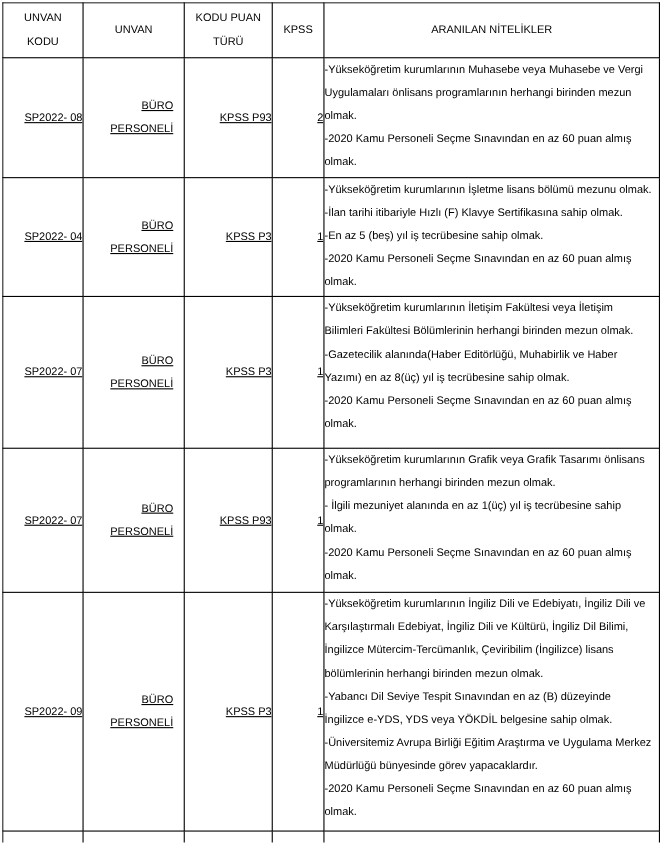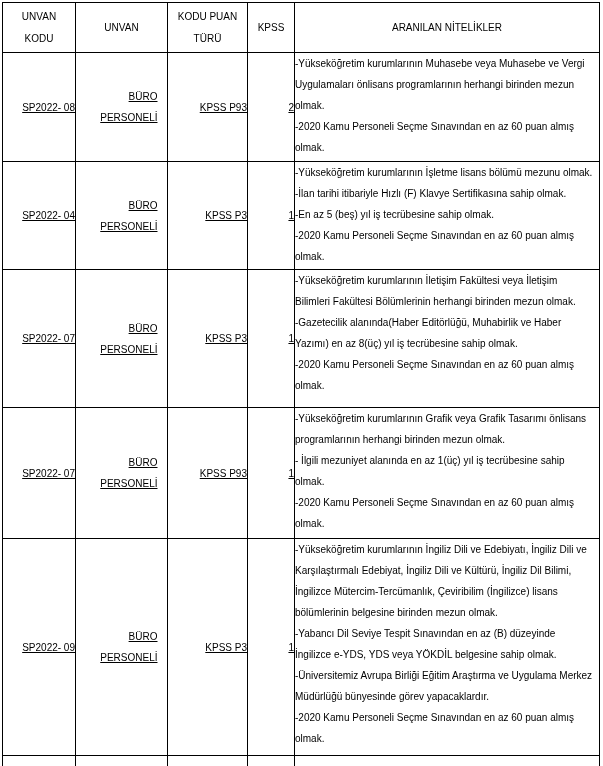--- a/index.html
+++ b/index.html
@@ -201,21 +201,21 @@
       <div class="cellwrap title-wrap">BÜRO PERSONELİ</div>
     </td>
     <td class="center">
       <div class="cellwrap">KPSS P3</div>
     </td>
     <td class="center">
       <div class="cellwrap">1</div>
     </td>
     <td class="quals">
       <div class="qual-list">
-              <div class="qual-item">-Yükseköğretim kurumlarının İngiliz Dili ve Edebiyatı, İngiliz Dili ve Karşılaştırmalı Edebiyat, İngiliz Dili ve Kültürü, İngiliz Dil Bilimi, İngilizce Mütercim-Tercümanlık, Çeviribilim (İngilizce) lisans bölümlerinin belgesine birinden mezun olmak.</div>
+              <div class="qual-item">-Yükseköğretim kurumlarının İngiliz Dili ve Edebiyatı, İngiliz Dili ve Karşılaştırmalı Edebiyat, İngiliz Dili ve Kültürü, İngiliz Dil Bilimi, İngilizce Mütercim-Tercümanlık, Çeviribilim (İngilizce) lisans bölümlerinin herhangi birinden mezun olmak.</div>
               <div class="qual-item">-Yabancı Dil Seviye Tespit Sınavından en az (B) düzeyinde İngilizce e-YDS, YDS veya YÖKDİL belgesine sahip olmak.</div>
               <div class="qual-item">-Üniversitemiz Avrupa Birliği Eğitim Araştırma ve Uygulama Merkez Müdürlüğü bünyesinde görev yapacaklardır.</div>
               <div class="qual-item">-2020 Kamu Personeli Seçme Sınavından en az 60 puan almış olmak.</div>
             </div>
     </td>
   </tr>
         <tr class="partial-row">
           <td></td>
           <td></td>
           <td></td>

